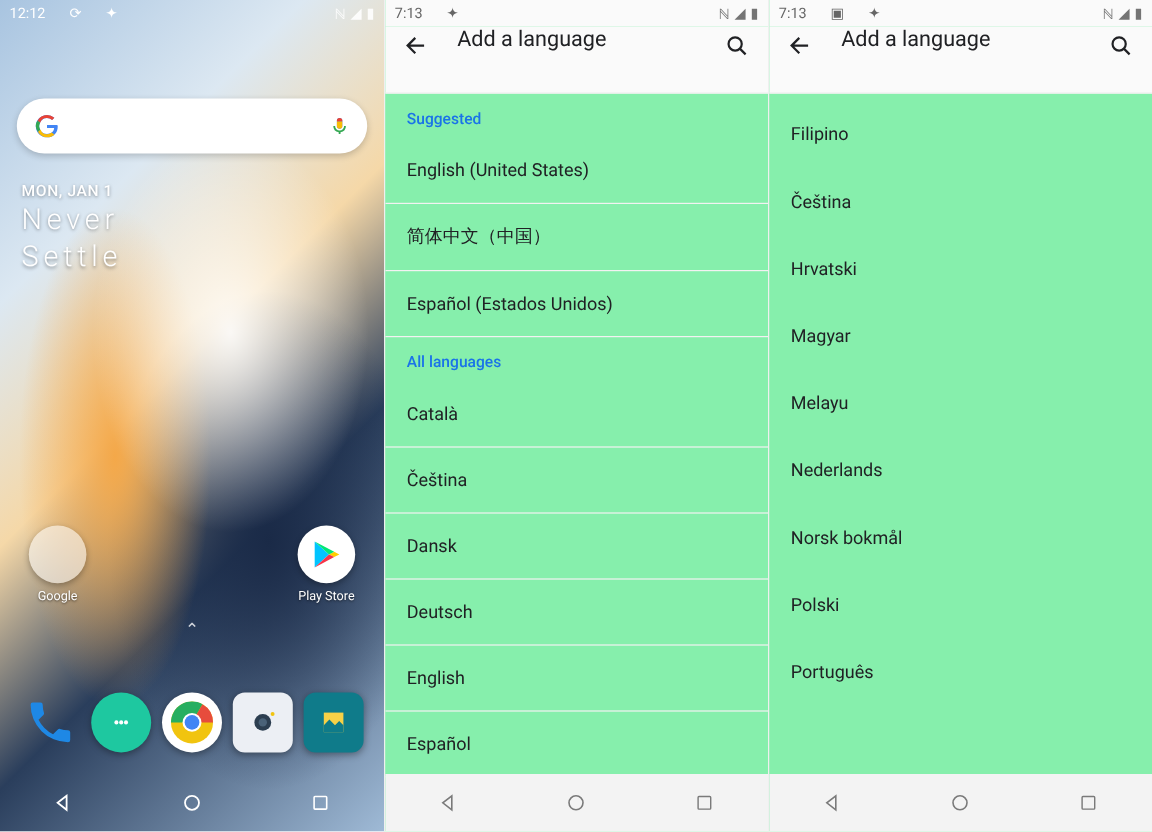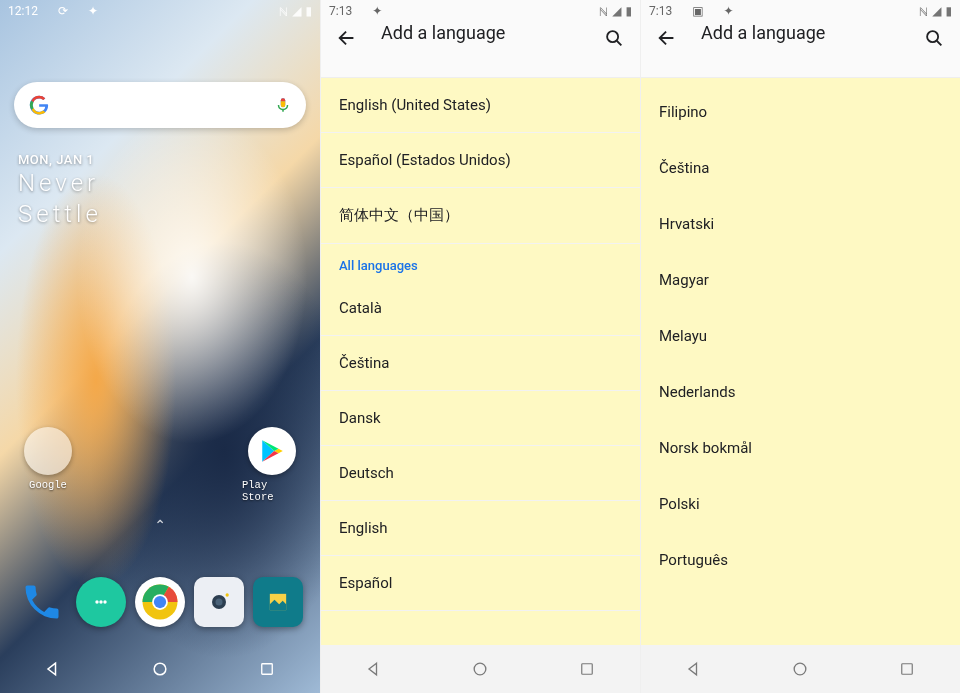--- a/index.html
+++ b/index.html
@@ -27,37 +27,37 @@
 .mic-icon { width: 18px; height: 18px; margin-left: auto; }
 .search-pill input { flex: 1; border: none; outline: none; font-size: 15px; margin-left: 12px; background: transparent; }
 
 .date-block { margin: 24px 18px 0; text-shadow: 0 1px 3px rgba(0,0,0,0.4); }
 .date-line { font-size: 13px; font-weight: 500; letter-spacing: 0.5px; }
 .slogan { font-size: 24px; font-weight: 300; letter-spacing: 4px; line-height: 1.2; margin-top: 2px; }
 
 .hs-icons { position: absolute; bottom: 190px; left: 0; right: 0; display: flex; justify-content: space-between; padding: 0 18px; }
 .app { display: flex; flex-direction: column; align-items: center; gap: 4px; width: 60px; }
 .app-icon { width: 48px; height: 48px; border-radius: 50%; background: #fff; display: flex; align-items: center; justify-content: center; box-shadow: 0 2px 5px rgba(0,0,0,0.3); position: relative; overflow: hidden; }
-.app-label { font-size: 10.5px; color: #fff; text-shadow: 0 1px 2px rgba(0,0,0,0.6); font-family: Liberation Mono, monospace; }
+.app-label { font-size: 10.5px; color: #fff; text-shadow: 0 1px 2px rgba(0,0,0,0.6); }
 
 .google-folder { background: rgba(255,255,255,0.55); display: grid; grid-template-columns: 1fr 1fr; grid-template-rows: 1fr 1fr; padding: 6px; gap: 2px; }
 .google-folder span { border-radius: 3px; }
 
 .caret-up { position: absolute; bottom: 160px; left: 50%; transform: translateX(-50%); color: rgba(255,255,255,0.8); font-size: 14px; }
 
 .dock { position: absolute; bottom: 48px; left: 0; right: 0; display: flex; justify-content: space-around; padding: 0 12px 18px; }
 .dock .app-icon { width: 50px; height: 50px; box-shadow: 0 2px 6px rgba(0,0,0,0.35); }
 
 .nav-bar { position: absolute; bottom: 0; left: 0; right: 0; height: 48px; display: flex; justify-content: space-around; align-items: center; }
 .home .nav-bar { color: #fff; }
 .settings .nav-bar { background: #f3f3f3; color: #7a7a7a; }
 .nav-btn { width: 22px; height: 22px; display: flex; align-items: center; justify-content: center; }
 
 
-.settings { background: #fef9c3; color: #202124; border-left: 1px solid #efefef; }
+.settings { background: #86efac; color: #202124; border-left: 1px solid #efefef; }
 .app-bar { height: 56px; display: flex; align-items: flex-start; padding: 0 10px; gap: 18px; border-bottom: 1px solid #eee; background: #fafafa; }
 .app-bar-title { font-size: 18px; color: #202124; flex: 1; }
 .icon-btn { width: 32px; height: 32px; display: flex; align-items: center; justify-content: center; cursor: pointer; color: #333; }
 
 .list { overflow: hidden; }
 .section-header { color: #1a73e8; font-size: 13px; font-weight: 500; padding: 14px 18px 8px; }
 .lang-item { padding: 18px 18px; font-size: 15px; color: #202124; border-bottom: 1px solid #f2f2f2; cursor: pointer; }
 .p3 .lang-item { padding: 19px 18px; border-bottom: none; }
 .p3 .list { padding-top: 6px; }
 
@@ -206,23 +206,24 @@
     <div class="app-bar-title">Add a language</div>
     <div class="icon-btn">
       <svg viewBox="0 0 24 24" width="22" height="22" fill="none" stroke="#202124" stroke-width="2">
           <circle cx="10.5" cy="10.5" r="6"></circle>
           <path d="M20 20l-5-5"></path>
         </svg>
     </div>
   </div>
 
   <div class="list">
+    <div class="section-header">Suggested</div>
     <div class="lang-item">English (United States)</div>
+    <div class="lang-item">简体中文（中国）</div>
     <div class="lang-item">Español (Estados Unidos)</div>
-    <div class="lang-item">简体中文（中国）</div>
     <div class="section-header">All languages</div>
     <div class="lang-item">Català</div>
     <div class="lang-item">Čeština</div>
     <div class="lang-item">Dansk</div>
     <div class="lang-item">Deutsch</div>
     <div class="lang-item">English</div>
     <div class="lang-item">Español</div>
   </div>
 
   <div class="nav-bar">

